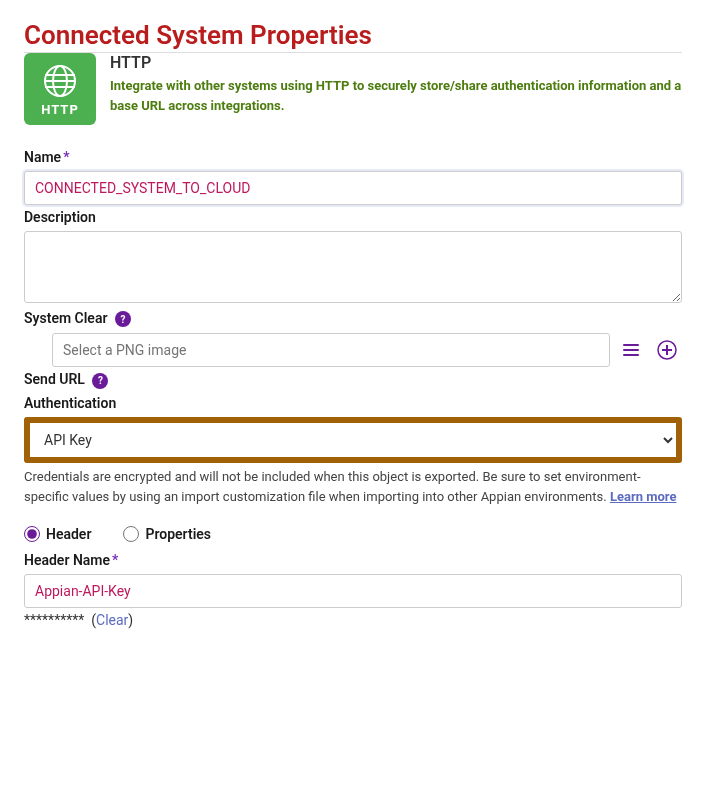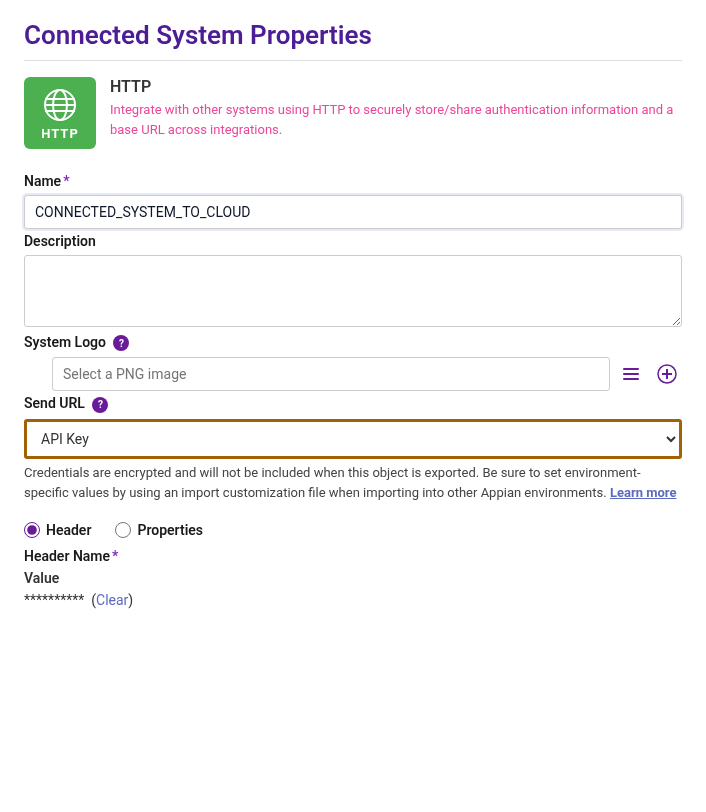--- a/index.html
+++ b/index.html
@@ -8,23 +8,22 @@
       font-size: 14px;
       color: #333;
       background: #fff;
       width: 706px;
       min-height: 812px;
       padding: 20px 24px;
     }
     h1 {
       font-size: 26px;
       font-weight: 600;
-      color: #4c1d95;
-      margin-bottom: 16px;
-      padding-bottom: 10px;
+      color: #b91c1c;
+      padding-bottom: 2px;
       border-bottom: 1px solid #ddd;
     }
     .http-header {
       display: flex;
       align-items: flex-start;
       margin-bottom: 24px;
       gap: 14px;
     }
     .http-logo {
       width: 72px;
@@ -49,22 +48,23 @@
       letter-spacing: 1px;
     }
     .http-info h2 {
       font-size: 16px;
       font-weight: 600;
       color: #333;
       margin-bottom: 4px;
     }
     .http-info p {
       font-size: 13px;
-      color: #ec4899;
+      color: #4d7c0f;
       line-height: 1.5;
+      font-weight: bold;
     }
     .form-group {
       margin-bottom: 4px;
     }
     label {
       display: block;
       font-size: 14px;
       font-weight: 600;
       color: #1a1a1a;
       margin-bottom: 6px;
@@ -88,21 +88,21 @@
       cursor: pointer;
       vertical-align: middle;
     }
     input[type="text"],
     textarea {
       width: 100%;
       border: 1px solid #ccc;
       border-radius: 3px;
       padding: 8px 10px;
       font-size: 14px;
-      color: #0f172a;
+      color: #be185d;
       outline: none;
       font-family: inherit;
     }
     .name-input {
       border-color: #5c6bc0;
       box-shadow: 0 0 0 2px rgba(92,107,192,0.15);
     }
     textarea {
       height: 72px;
       resize: vertical;
@@ -127,21 +127,21 @@
       cursor: pointer;
       display: flex;
       align-items: center;
       justify-content: center;
       color: #6a1b9a;
       font-size: 18px;
       padding: 0;
     }
     select {
       width: 100%;
-      border: 3px solid #a16207;
+      border: 6px solid #a16207;
       border-radius: 3px;
       padding: 8px 10px;
       font-size: 14px;
       color: #333;
       background: #fff;
       appearance: auto;
       font-family: inherit;
       cursor: pointer;
     }
     .credentials-note {
@@ -156,21 +156,21 @@
       cursor: pointer;
       font-weight: bold;
     }
     .send-as-group label {
       font-size: 14px;
       font-weight: 600;
     }
     .radio-group {
       display: flex;
       align-items: center;
-      gap: 24px;
+      gap: 32px;
       margin-top: 6px;
     }
     .radio-option {
       display: flex;
       align-items: center;
       gap: 6px;
       font-size: 14px;
       font-weight: 400;
       cursor: pointer;
     }
@@ -224,21 +224,21 @@
   <input type="text" class="name-input" value="CONNECTED_SYSTEM_TO_CLOUD" style="">
 </div>
 
 <div class="form-group">
   <label>Description</label>
   <textarea style=""></textarea>
 </div>
 
 <div class="form-group">
   <label>
-    <span>System Logo</span>
+    <span>System Clear</span>
     <span class="help-icon">?</span>
   </label>
   <div class="system-logo-row">
     <div class="system-logo-input">
       <input type="text" placeholder="Select a PNG image" style="">
     </div>
     <button class="icon-btn">
       <svg width="20" height="20" viewBox="0 0 20 20" fill="currentColor" xmlns="http://www.w3.org/2000/svg">
         <rect x="2" y="4" width="16" height="2" rx="1"></rect>
         <rect x="2" y="9" width="16" height="2" rx="1"></rect>
@@ -256,20 +256,21 @@
 </div>
 
 <div class="form-group">
   <label>
     <span>Send URL</span>
     <span class="help-icon">?</span>
   </label>
 </div>
 
 <div class="form-group">
+  <label>Authentication</label>
   <select>
     <option>API Key</option>
     <option>Basic Auth</option>
     <option>OAuth 2.0</option>
     <option>No Authentication</option>
   </select>
 </div>
 
 <div class="credentials-note">
   <span>Credentials are encrypted and will not be included when this object is exported. Be sure to set environment-specific values by using an import customization file when importing into other Appian environments.</span>
@@ -286,21 +287,21 @@
       <input type="radio" name="send_as" style="">
       <span>Properties</span>
     </label>
   </div>
 </div>
 
 <div class="form-group">
   <label>
     <span>Header Name</span><span class="required">*</span>
   </label>
-</div>
-
-<div class="form-group">
-  <div class="value-label">Value</div>
+  <input type="text" value="Appian-API-Key" style="">
+</div>
+
+<div class="form-group">
   <div class="value-display">
     <span>**********</span>
     &nbsp;(<a>Clear</a>)
   </div>
 </div>
 
 </body></html>

